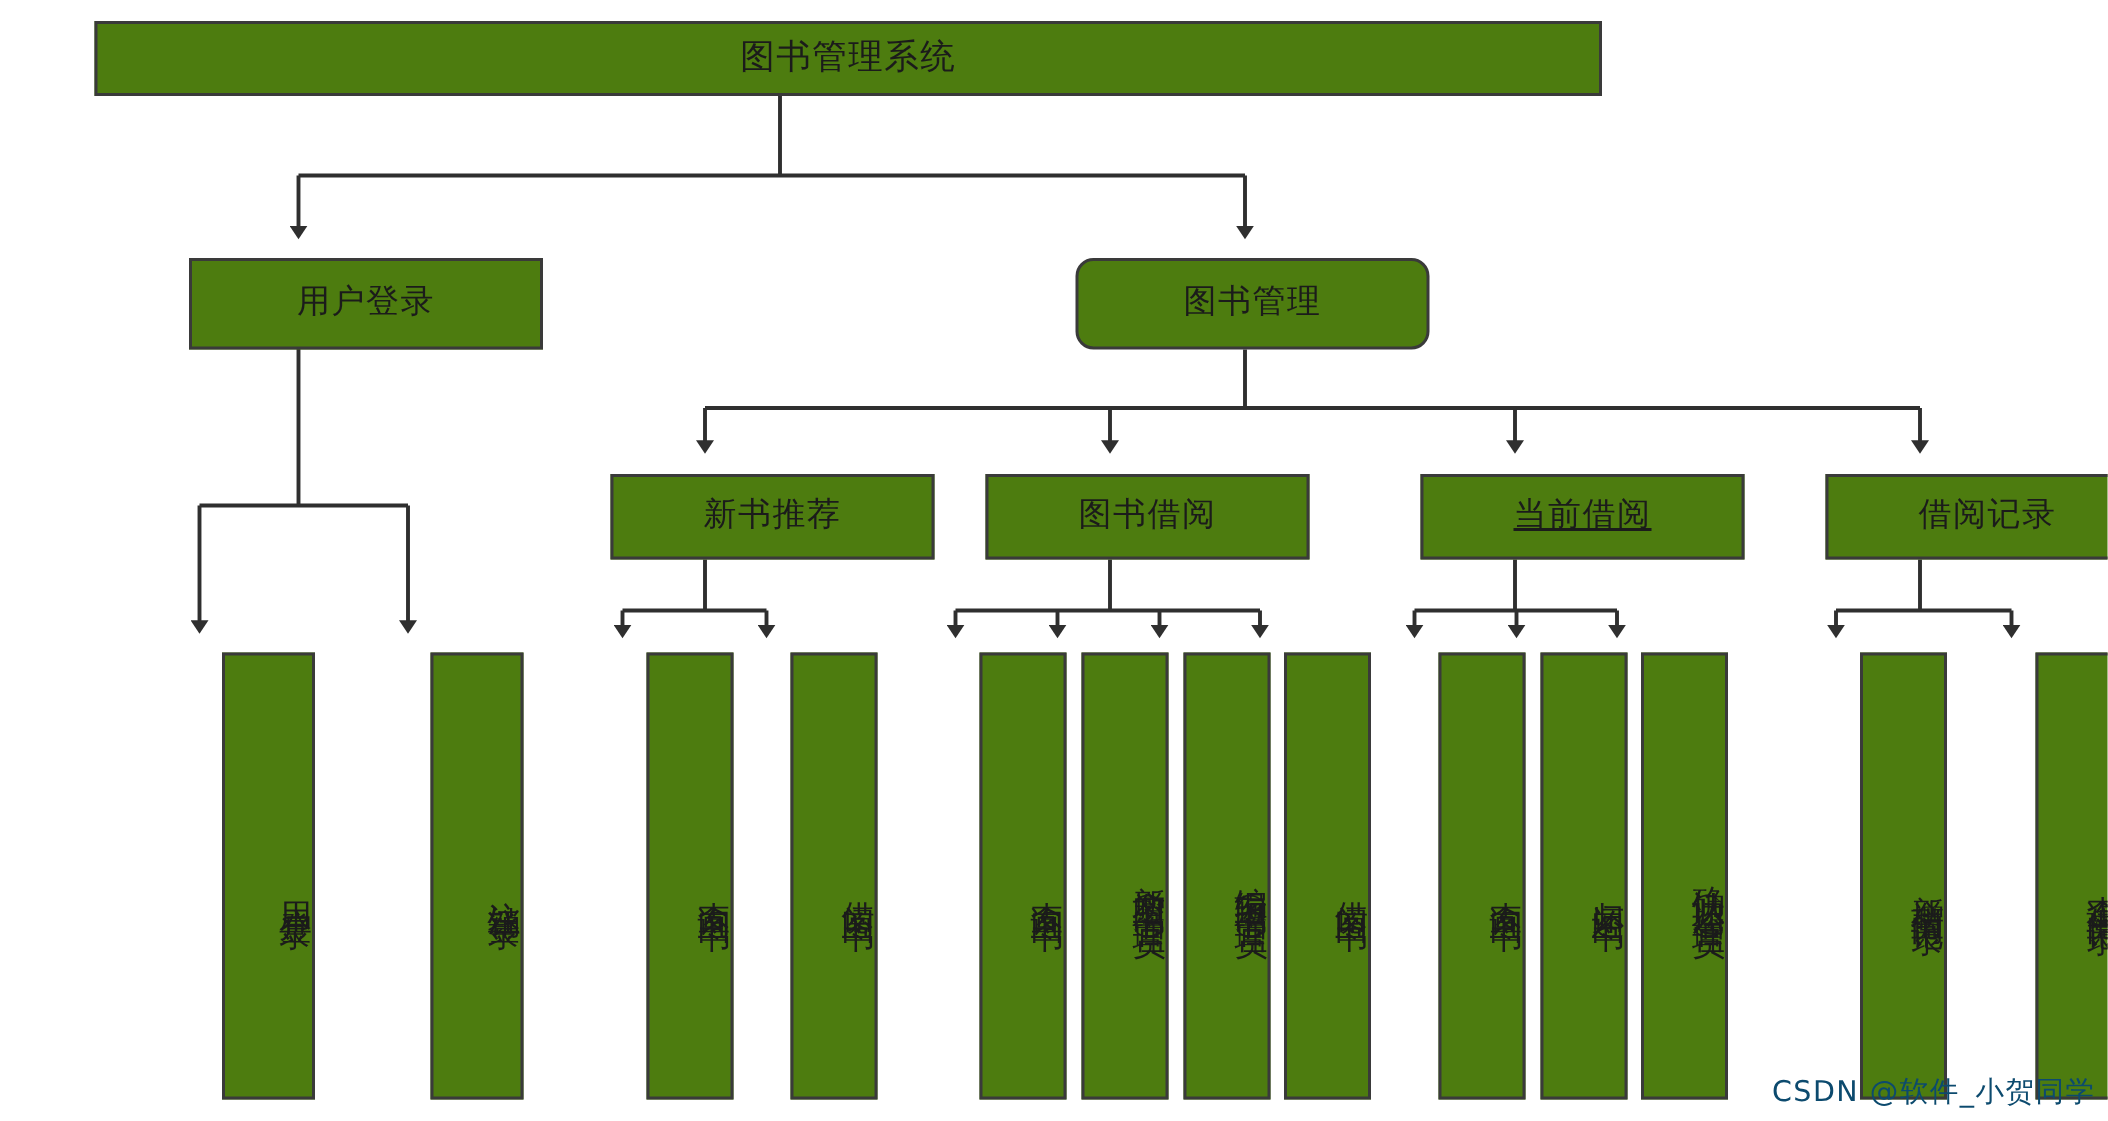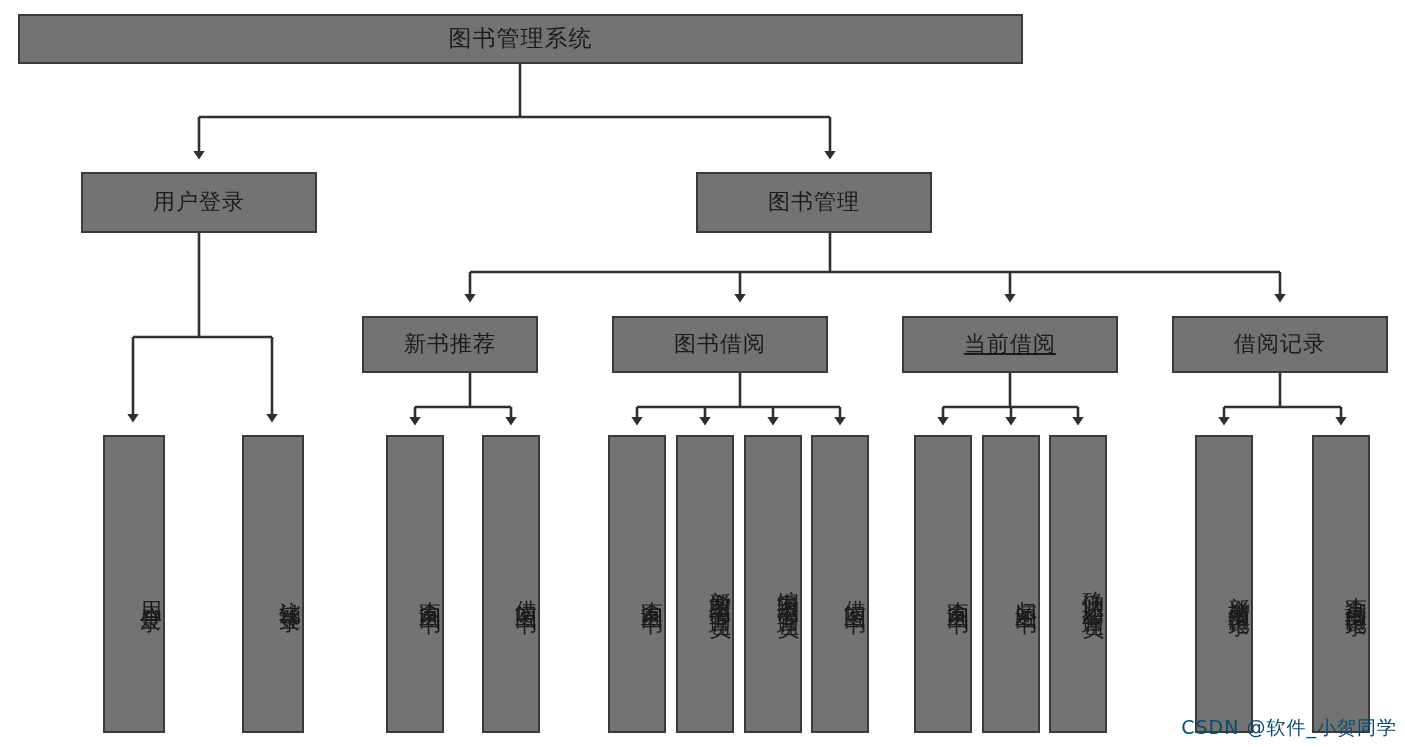--- a/index.html
+++ b/index.html
@@ -14,26 +14,27 @@
   #diagram-root{position:relative;width:1405px;height:747px;}
 
   svg.connectors{
     position:absolute;left:0;top:0;width:1405px;height:747px;
     pointer-events:none;
   }
 
   .node{
     position:absolute;
     box-sizing:border-box;
-    background:#737373;
+    background:#4d7c0f;
     border:2.5px solid #3a3a3a;
     display:flex;
     align-items:center;
     justify-content:center;
     color:#1b1b1b;
+    margin-left:45px;
   }
   .node.horiz{
     font-size:22px;
     letter-spacing:1px;
     line-height:1.1;
   }
   .node.root{
     font-size:23px;
   }
   .node.leaf{
@@ -119,25 +120,25 @@
     </g>
   </svg>
 
   <div class="node horiz root" style="left:18px;top:14px;width:1005px;height:50px;">
     <span>图书管理系统</span>
   </div>
 
   <div class="node horiz" style="left:81px;top:172px;width:236px;height:61px;">
     <span>用户登录</span>
   </div>
-  <div class="node horiz" style="left:696px;top:172px;width:236px;height:61px;">
+  <div class="node horiz" style="left:672px;top:172px;width:236px;height:61px;border-radius:12px;">
     <span>图书管理</span>
   </div>
 
-  <div class="node horiz" style="left:362px;top:316px;width:176px;height:57px;">
+  <div class="node horiz" style="left:362px;top:316px;width:216px;height:57px;">
     <span>新书推荐</span>
   </div>
   <div class="node horiz" style="left:612px;top:316px;width:216px;height:57px;">
     <span>图书借阅</span>
   </div>
   <div class="node horiz" style="left:902px;top:316px;width:216px;height:57px;text-decoration:underline;">
     <span>当前借阅</span>
   </div>
   <div class="node horiz" style="left:1172px;top:316px;width:216px;height:57px;">
     <span>借阅记录</span>

